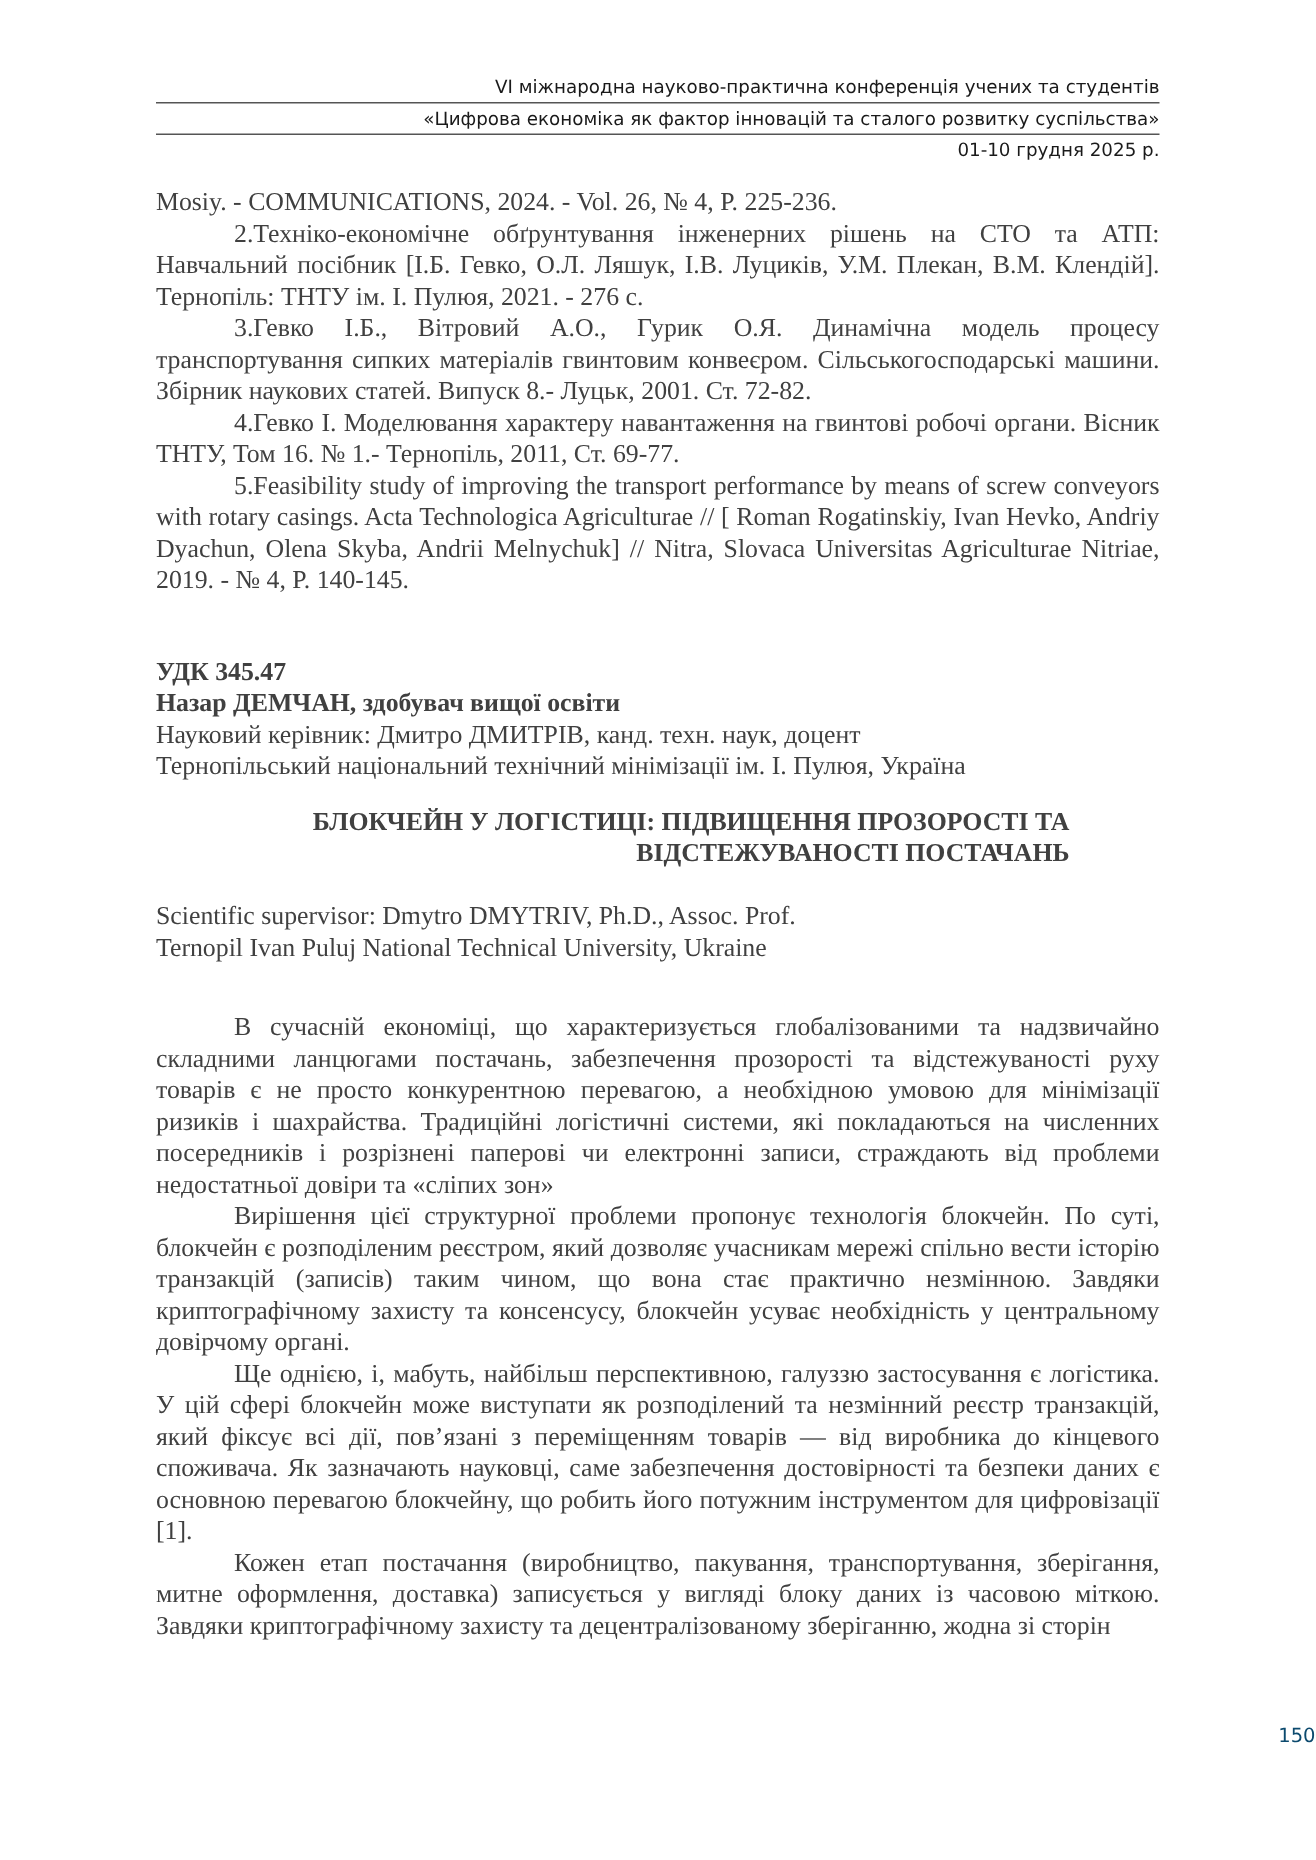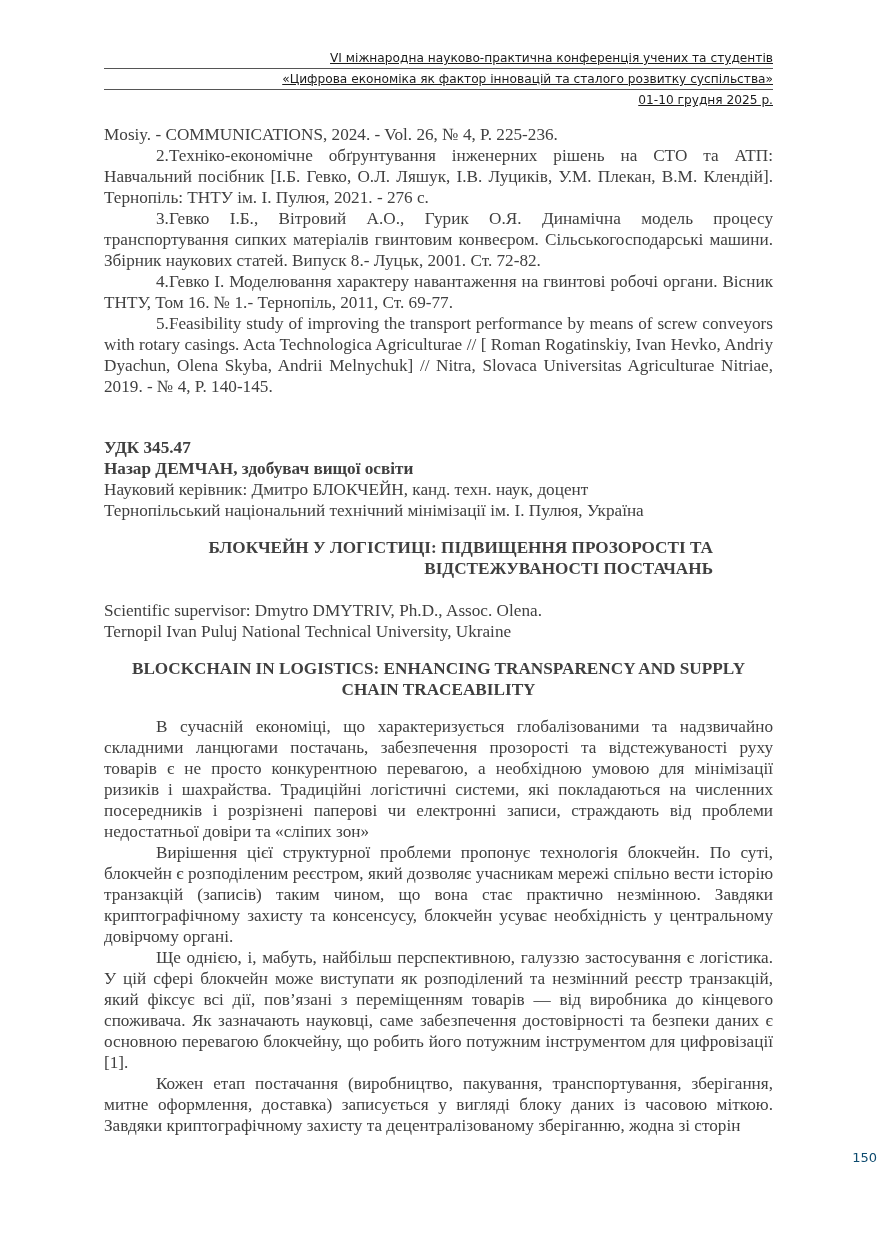--- a/index.html
+++ b/index.html
@@ -1,18 +1,18 @@
 <!DOCTYPE html>
 <html><head>
 <meta charset="utf-8">
 <style>
   html, body { margin: 0; padding: 0; background: #ffffff; }
   body { width: 877px; height: 1240px; position: relative; overflow: hidden; color: #111; }
   .header { position: absolute; left: 104px; width: 669px; top: 50px; font-family: "DejaVu Sans", sans-serif; font-size: 12.2px; color: #1a1a1a; }
-  .hline { text-align: right; line-height: 17px; white-space: nowrap; text-decoration: underline; }
+  .hline { text-align: right; line-height: 17px; white-space: nowrap; }
   .rule { border-top: 1px solid #555; height: 0; margin: 1px 0 2px 0; }
   .content { position: absolute; left: 104px; width: 669px; top: 124px; font-family: "Liberation Serif", serif; font-size: 17.2px; line-height: 21px; color: #404040; }
   p { margin: 0; text-align: justify; }
   .ind { text-indent: 52px; }
   .bold { font-weight: bold; }
   .gap-lg { height: 40px; }
   .gap-md { height: 21px; }
   .gap-sm { height: 16px; }
   .title { font-weight: bold; text-align: right; padding: 0 60px; line-height: 21px; }
   .title-en { font-weight: bold; text-align: center; padding: 0 10px; line-height: 21px; }
@@ -36,33 +36,32 @@
     <p class="ind">3.Гевко І.Б., Вітровий А.О., Гурик О.Я. Динамічна модель процесу транспортування сипких матеріалів гвинтовим конвеєром. Сільськогосподарські машини. Збірник наукових статей. Випуск 8.- Луцьк, 2001. Ст. 72-82.</p>
     <p class="ind">4.Гевко І. Моделювання характеру навантаження на гвинтові робочі органи. Вісник ТНТУ, Том 16. № 1.- Тернопіль, 2011, Ст. 69-77.</p>
     <p class="ind">5.Feasibility study of improving the transport performance by means of screw conveyors with rotary casings. Acta Technologica Agriculturae // [ Roman Rogatinskiy, Ivan Hevko, Andriy Dyachun, Olena Skyba, Andrii Melnychuk] // Nitra, Slovaca Universitas Agriculturae Nitriae, 2019. - № 4, P. 140-145.</p>
   </section>
 
   <div class="gap-lg"></div>
 
   <section>
     <p class="bold">УДК 345.47</p>
     <p class="bold">Назар ДЕМЧАН, здобувач вищої освіти</p>
-    <p>Науковий керівник: Дмитро БЛОКЧЕЙН, канд. техн. наук, доцент</p>
+    <p>Науковий керівник: Дмитро ДМИТРІВ, канд. техн. наук, доцент</p>
     <p>Тернопільський національний технічний мінімізації ім. І. Пулюя, Україна</p>
     <div class="gap-sm"></div>
     <p class="title">БЛОКЧЕЙН У ЛОГІСТИЦІ: ПІДВИЩЕННЯ ПРОЗОРОСТІ ТА ВІДСТЕЖУВАНОСТІ ПОСТАЧАНЬ</p>
   </section>
 
   <div class="gap-md"></div>
 
   <section>
-    <p>Scientific supervisor: Dmytro DMYTRIV, Ph.D., Assoc. Olena.</p>
+    <p>Scientific supervisor: Dmytro DMYTRIV, Ph.D., Assoc. Prof.</p>
     <p>Ternopil Ivan Puluj National Technical University, Ukraine</p>
     <div class="gap-sm"></div>
-    <p class="title-en">BLOCKCHAIN IN LOGISTICS: ENHANCING TRANSPARENCY AND SUPPLY CHAIN TRACEABILITY</p>
   </section>
 
   <div class="gap-sm"></div>
 
   <section>
     <p class="ind">В сучасній економіці, що характеризується глобалізованими та надзвичайно складними ланцюгами постачань, забезпечення прозорості та відстежуваності руху товарів є не просто конкурентною перевагою, а необхідною умовою для мінімізації ризиків і шахрайства. Традиційні логістичні системи, які покладаються на численних посередників і розрізнені паперові чи електронні записи, страждають від проблеми недостатньої довіри та «сліпих зон»</p>
     <p class="ind">Вирішення цієї структурної проблеми пропонує технологія блокчейн. По суті, блокчейн є розподіленим реєстром, який дозволяє учасникам мережі спільно вести історію транзакцій (записів) таким чином, що вона стає практично незмінною. Завдяки криптографічному захисту та консенсусу, блокчейн усуває необхідність у центральному довірчому органі.</p>
     <p class="ind">Ще однією, і, мабуть, найбільш перспективною, галуззю застосування є логістика. У цій сфері блокчейн може виступати як розподілений та незмінний реєстр транзакцій, який фіксує всі дії, пов’язані з переміщенням товарів — від виробника до кінцевого споживача. Як зазначають науковці, саме забезпечення достовірності та безпеки даних є основною перевагою блокчейну, що робить його потужним інструментом для цифровізації [1].</p>
     <p class="ind">Кожен етап постачання (виробництво, пакування, транспортування, зберігання, митне оформлення, доставка) записується у вигляді блоку даних із часовою міткою. Завдяки криптографічному захисту та децентралізованому зберіганню, жодна зі сторін</p>
   </section>

